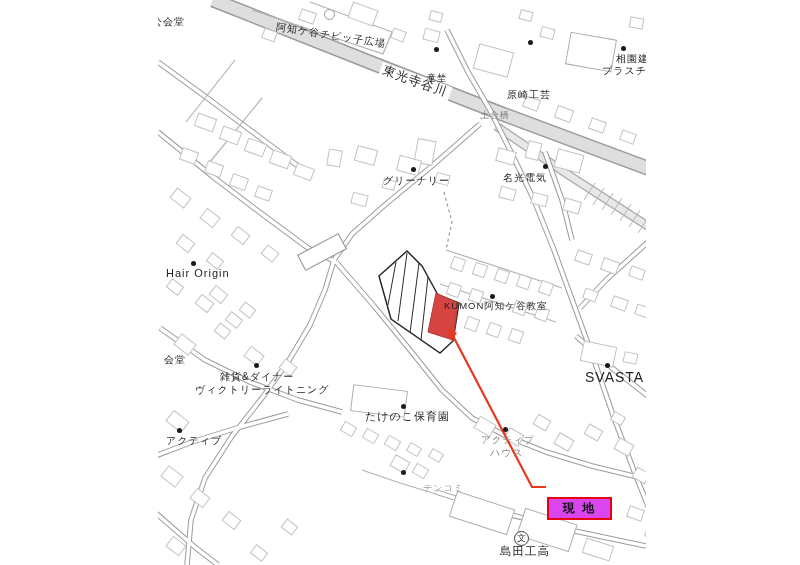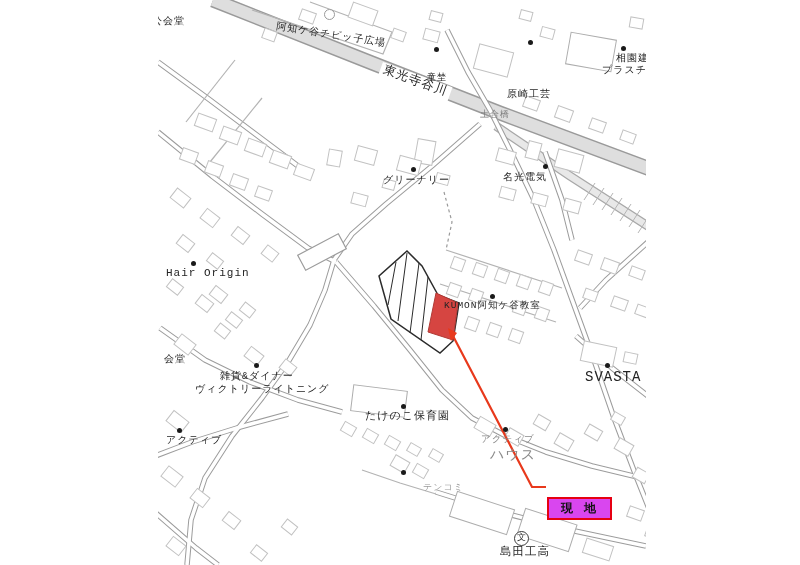--- a/index.html
+++ b/index.html
@@ -1,17 +1,17 @@
 <!DOCTYPE html>
 <html><head>
 <meta charset="utf-8">
 <style>
   html,body{margin:0;padding:0;background:#ffffff;}
   .stage{position:relative;width:800px;height:565px;background:#ffffff;overflow:hidden;
-         font-family:Liberation Mono, monospace;}
+         font-family:Liberation Sans, sans-serif;}
   .map{position:absolute;left:158px;top:0;width:488px;height:565px;overflow:hidden;background:#ffffff;}
   .map svg{position:absolute;left:0;top:0;}
   .lbl{position:absolute;white-space:nowrap;color:#242424;letter-spacing:1px;line-height:1;
        transform-origin:left top;pointer-events:none;}
   .lbl.bg{background:#ffffff;padding:1px 3px;}
   .dot{position:absolute;width:5px;height:5px;background:#1a1a1a;border-radius:50%;}
   .genchi{position:absolute;left:389px;top:497px;width:61px;height:19px;background:#d946ef;
           border:2px solid #e60012;display:flex;align-items:center;justify-content:center;
           font-size:12px;font-weight:bold;color:#111;letter-spacing:2px;z-index:30;}
   .school{position:absolute;left:356px;top:531px;width:13px;height:13px;border:1.2px solid #3a3a3a;
@@ -217,21 +217,21 @@
         <div class="lbl" style="left: 225px; top: 176px; font-size: 10px;">グリーナリー</div>
         <div class="lbl" style="left: 345px; top: 173px; font-size: 10px;">名光電気</div>
         <div class="lbl" style="left: 8px; top: 268px; font-size: 11px;">Hair Origin</div>
         <div class="lbl" style="left: 286px; top: 301px; font-size: 9.5px;">KUMON阿知ケ谷教室</div>
         <div class="lbl" style="left: 6px; top: 355px; font-size: 10px;">会堂</div>
         <div class="lbl" style="left: 62px; top: 372px; font-size: 10px;">雑貨&amp;ダイナー</div>
         <div class="lbl" style="left: 37px; top: 385px; font-size: 10px;">ヴィクトリーライトニング</div>
         <div class="lbl" style="left: 427px; top: 370px; font-size: 14px;">SVASTA</div>
         <div class="lbl" style="left: 207px; top: 411px; font-size: 11px;">たけのこ保育園</div>
         <div class="lbl" style="left: 323px; top: 435px; font-size: 9.5px; color: rgb(138, 138, 138);">アクティブ</div>
-        <div class="lbl" style="left: 332px; top: 448px; font-size: 14px; color: rgb(138, 138, 138);">ハウス</div>
+        <div class="lbl" style="left: 332px; top: 448px; font-size: 10px; color: rgb(138, 138, 138);">ハウス</div>
         <div class="lbl" style="left: 8px; top: 436px; font-size: 10px;">アクティブ</div>
         <div class="lbl" style="left: 225px; top: 484px; font-size: 9px; color: rgb(154, 154, 154); margin-left: 40px;">テンコミ</div>
         <div class="lbl" style="left: 342px; top: 546px; font-size: 11.5px;">島田工高</div>
       </div>
     <div id="dots">
         <div class="dot" style="left: 276px; top: 47px;"></div>
         <div class="dot" style="left: 370px; top: 40px;"></div>
         <div class="dot" style="left: 463px; top: 46px;"></div>
         <div class="dot" style="left: 253px; top: 167px;"></div>
         <div class="dot" style="left: 385px; top: 164px;"></div>

